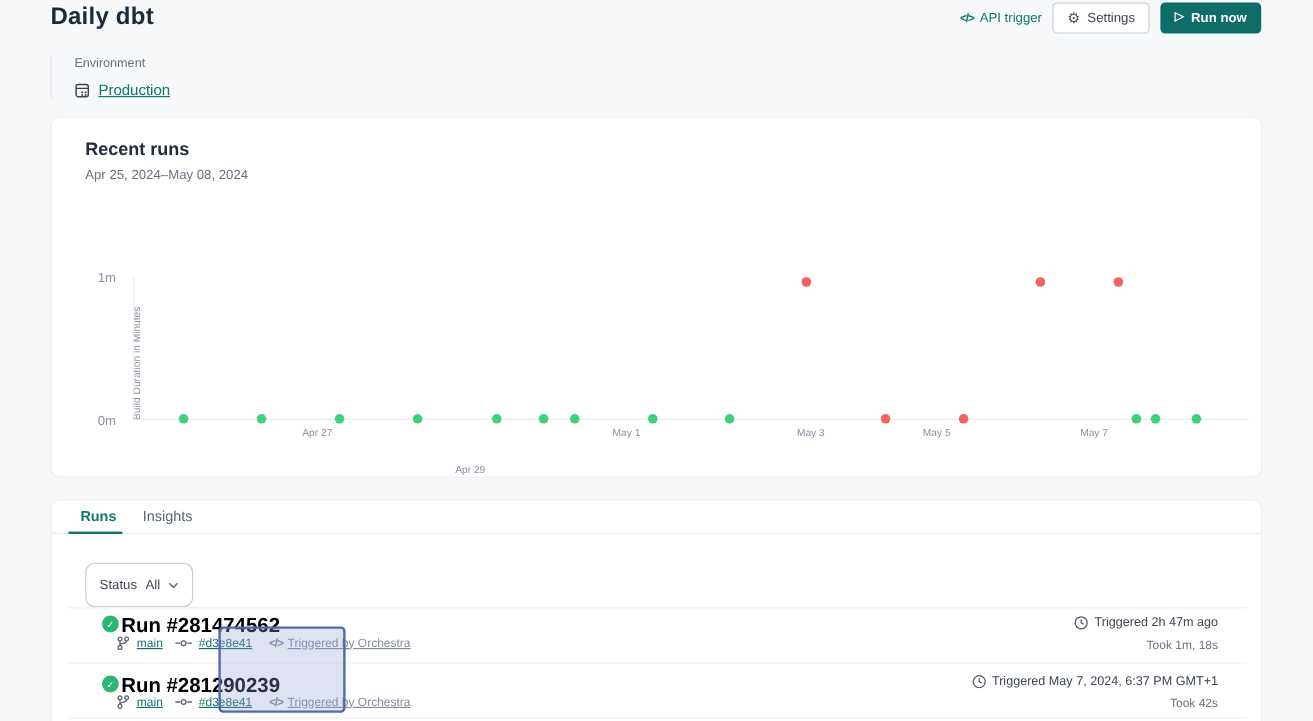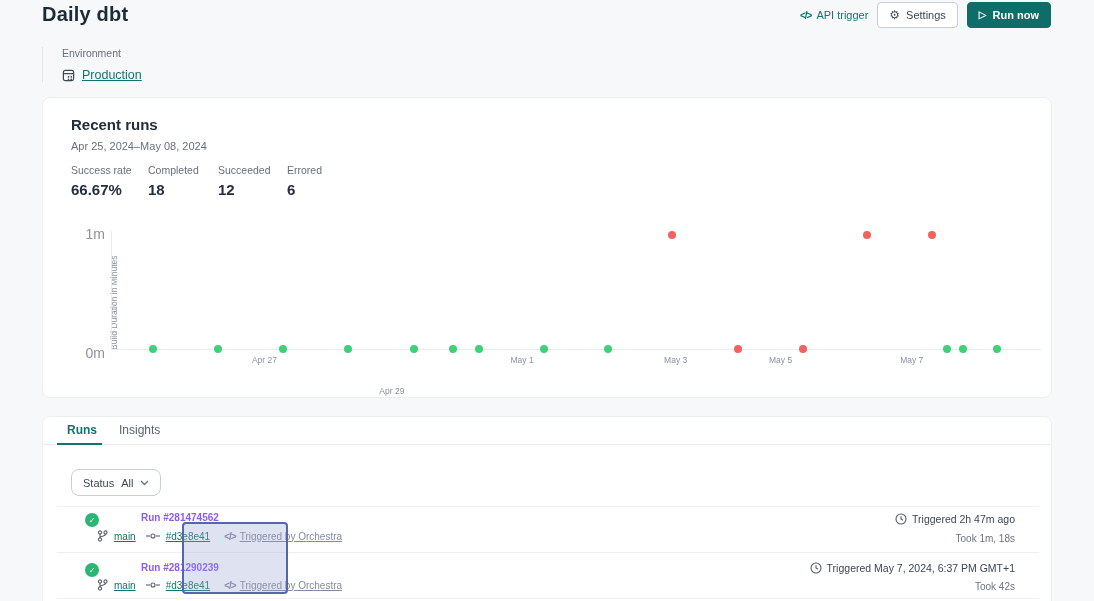--- a/index.html
+++ b/index.html
@@ -42,42 +42,42 @@
   .recent-range { left:28px; top:42px; font-size:11px; color:#69707f; }
   .stats-row { left:28px; top:66px; display:flex; }
   .stat { margin-right:0; }
   .stat:nth-child(1){ width:77px; } .stat:nth-child(2){ width:70px; } .stat:nth-child(3){ width:69px; }
   .stat-label { font-size:10.5px; color:#68707e; }
   .stat-value { margin-top:5px; font-size:15px; font-weight:700; color:#242e3e; }
 
   
   .chart-ylabel { left:66px; top:133px; height:119px; display:flex; align-items:center; font-size:8.5px; color:#8a91a0;
                   writing-mode:vertical-rl; transform:rotate(180deg); }
-  .ytick { left:30px; width:32px; text-align:right; font-size:14px; color:#8a91a0; }
+  .ytick { left:30px; width:32px; text-align:center; font-size:11px; color:#8a91a0; }
   .ytick-top { top:128px; } .ytick-bottom { top:247px; }
   .chart-plot { left:68px; top:133px; width:930px; height:119px; border-left:1px solid #e9ebee; border-bottom:1px solid #e9ebee; }
   .dot { position:absolute; width:8px; height:8px; border-radius:50%; transform:translate(-50%,50%); }
   .chart-xticks { left:68px; top:257px; width:930px; height:12px; }
   .xtick { position:absolute; transform:translateX(-50%); font-size:8.5px; color:#8a91a0; white-space:nowrap; }
 
   
   .tabbar { left:0; top:0; width:100%; height:28px; border-bottom:1px solid #e9ebee; }
   .tab { position:absolute; top:6px; font-size:12px; cursor:pointer; }
   .tab-runs { left:24px; color:#11756d; font-weight:700; }
   .tab-insights { left:76px; color:#5a6372; }
   .tab-underline { position:absolute; left:14px; top:26px; width:45px; height:2px; background:#11756d; }
-  .status-pill { left:28px; top:52px; height:27px; display:flex; align-items:center; gap:7px; padding:0 11px;
+  .status-pill { left:28px; top:52px; height:37px; display:flex; align-items:center; gap:7px; padding:0 11px;
                  border:1px solid #c9ced6; border-radius:8px; background:#fff; font-size:11px; color:#3f4754; cursor:pointer; }
   .status-val { color:#3f4754; }
   .runs-divider { position:absolute; left:14px; width:982px; height:1px; background:#eef0f2; }
 
   
   .check-circle { position:absolute; width:14px; height:14px; border-radius:50%; background:#2bb673; color:#fff;
                   font-size:8px; display:flex; align-items:center; justify-content:center; }
-  .run-title { position:absolute; left:58px; font-size:10px; font-weight:700; color:#8b5cf6; cursor:pointer;margin-left:40px; }
+  .run-title { position:absolute; left:58px; font-size:17px; font-weight:700; color:#000000; cursor:pointer; }
   .run-subrow { position:absolute; left:54px; display:flex; align-items:center; gap:6px; font-size:10px; }
   .run-link { color:#11756d; text-decoration:underline; cursor:pointer; }
   .trigger-badge { margin-left:8px; display:flex; align-items:center; gap:4px; color:#828b9e; cursor:pointer; }
   .trigger-badge .badge-text { text-decoration:underline; }
   .run-right { position:absolute; right:36px; display:flex; align-items:center; gap:5px; font-size:10.5px; color:#3c4553; }
   .run-took { position:absolute; right:36px; font-size:10px; color:#6c7482; }
   .icon-svg { display:block; }
 
   
   .selection-highlight { left:182px; top:522px; width:106px; height:72px; border:2px solid #5565ae;
@@ -118,38 +118,20 @@
       </svg>
       <a class="env-link">Production</a>
     </span>
   </div>
 </div>
 
 <div class="abs card card-recent">
   <h2 class="abs recent-title">Recent runs</h2>
   <div class="abs recent-range">Apr 25, 2024–May 08, 2024</div>
 
-  <div class="abs stats-row">
-    <div class="stat">
-      <div class="stat-label">Success rate</div>
-      <div class="stat-value">66.67%</div>
-    </div>
-    <div class="stat">
-      <div class="stat-label">Completed</div>
-      <div class="stat-value">18</div>
-    </div>
-    <div class="stat">
-      <div class="stat-label">Succeeded</div>
-      <div class="stat-value">12</div>
-    </div>
-    <div class="stat">
-      <div class="stat-label">Errored</div>
-      <div class="stat-value">6</div>
-    </div>
-  </div>
 
   <div class="abs chart-ylabel">Build Duration in Minutes</div>
   <div class="abs ytick ytick-top">1m</div>
   <div class="abs ytick ytick-bottom">0m</div>
   <div class="abs chart-plot">
       <div class="dot" title="Apr 25" style="left: 4.4%; bottom: 0%; background: rgb(62, 209, 122);"></div>
       <div class="dot" title="Apr 26" style="left: 11.4%; bottom: 0%; background: rgb(62, 209, 122);"></div>
       <div class="dot" title="Apr 27" style="left: 18.4%; bottom: 0%; background: rgb(62, 209, 122);"></div>
       <div class="dot" title="Apr 28" style="left: 25.4%; bottom: 0%; background: rgb(62, 209, 122);"></div>
       <div class="dot" title="Apr 29" style="left: 32.5%; bottom: 0%; background: rgb(62, 209, 122);"></div>

